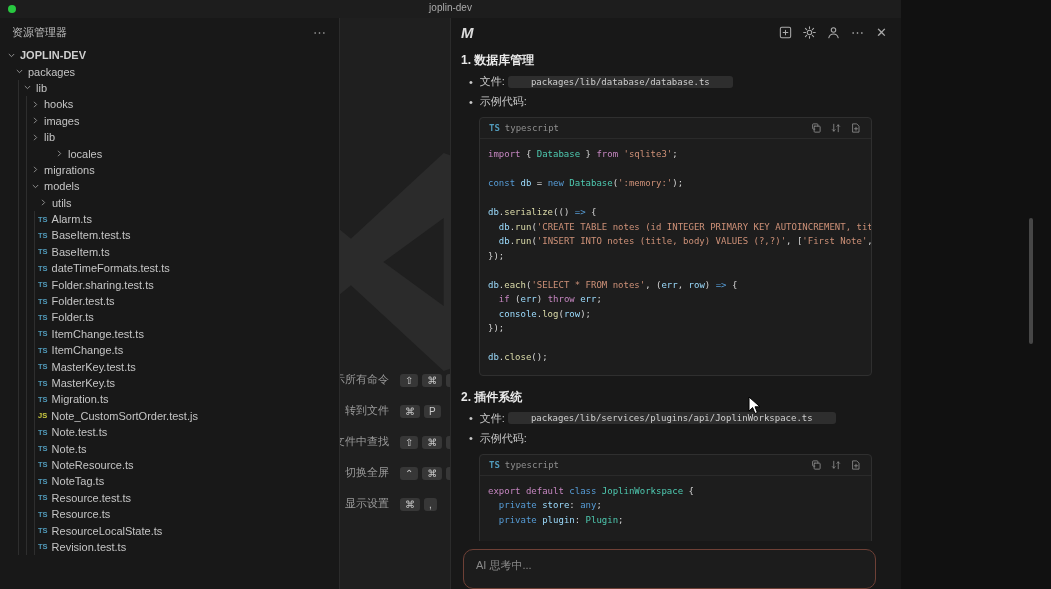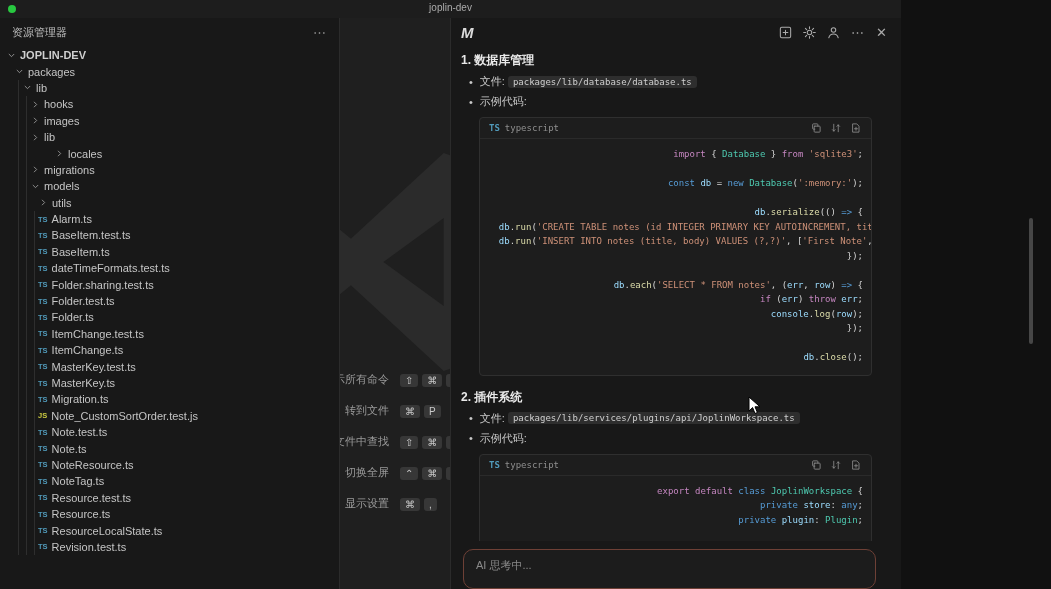--- a/index.html
+++ b/index.html
@@ -41,23 +41,23 @@
   .panel-header { flex:0 0 28px; display:flex; align-items:center; justify-content:space-between; padding:0 12px 0 10px; }
   .panel-logo { font-style:italic; font-weight:800; font-size:15px; color:#dcdcdc; }
   .panel-actions { display:flex; align-items:center; gap:9px; color:#ababab; }
   .panel-actions .ic { width:15px; height:15px; display:inline-flex; align-items:center; justify-content:center; cursor:pointer; }
   .txt-icon { font-size:13px; color:#ababab; line-height:1; }
   .panel-body { flex:1; min-height:0; padding:0 10px; overflow:hidden; }
   .sec-heading { font-size:12px; font-weight:bold; color:#e9e9e9; margin-top:6px; }
   .sec-heading.second { margin-top:13px; }
   .bullet { padding-left:8px; margin-top:5px; font-size:11px; color:#c9c9c9; display:flex; align-items:center; }
   .bullet .dot { margin-right:7px; color:#c9c9c9; }
-  .chip { font-family:"DejaVu Sans Mono", monospace; font-size:9px; background:#2e2e2e; border-radius:3px; padding:1px 5px; color:#cfcfcf; margin-left:3px; }
-
-  .code-block { margin:8px 19px 0 18px; border:1px solid #2f2f2f; border-radius:4px; background:#1d1d1d; overflow:hidden;text-align:right; }
+  .chip { font-family:"DejaVu Sans Mono", monospace; font-size:9px; background:#2e2e2e; border-radius:3px; padding:1px 23px; color:#cfcfcf; margin-left:3px; }
+
+  .code-block { margin:8px 19px 0 18px; border:1px solid #2f2f2f; border-radius:4px; background:#1d1d1d; overflow:hidden; }
   .code-head { display:flex; align-items:center; justify-content:space-between; padding:4px 9px; border-bottom:1px solid #2a2a2a; font-family:"DejaVu Sans Mono", monospace; font-size:9px; color:#8f8f8f; }
   .code-head .cbadge { color:#519aba; font-weight:bold; margin-right:5px; }
   .code-acts { display:flex; gap:8px; color:#8f8f8f; }
   .code-acts .ic { width:12px; height:12px; display:inline-flex; cursor:pointer; }
   pre.code { font-family:"DejaVu Sans Mono", monospace; font-size:9px; line-height:14.5px; padding:8px 8px 10px; color:#d4d4d4; white-space:pre; overflow:hidden; }
   .tk-kw { color:#c586c0; } .tk-kb { color:#569cd6; } .tk-ty { color:#4ec9b0; }
   .tk-st { color:#ce9178; } .tk-vr { color:#9cdcfe; } .tk-fn { color:#dcdcaa; } .tk-pl { color:#d4d4d4; }
 
   .panel-input { flex:0 0 40px; margin:8px 25px 0 12px; border:1px solid #6e4036; border-radius:10px; background:#1c1c1c; padding:8px 12px; font-size:11px; color:#8a8a8a; }
 

